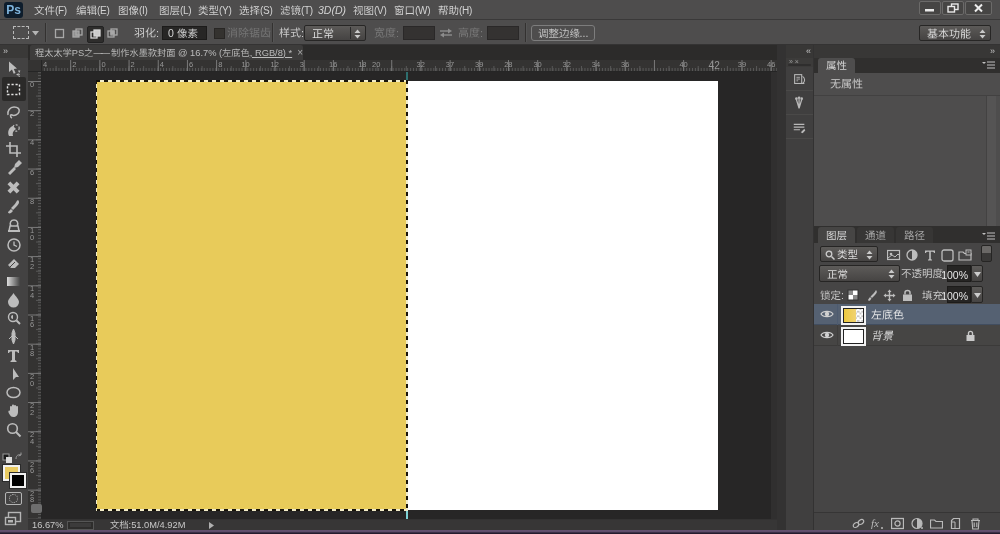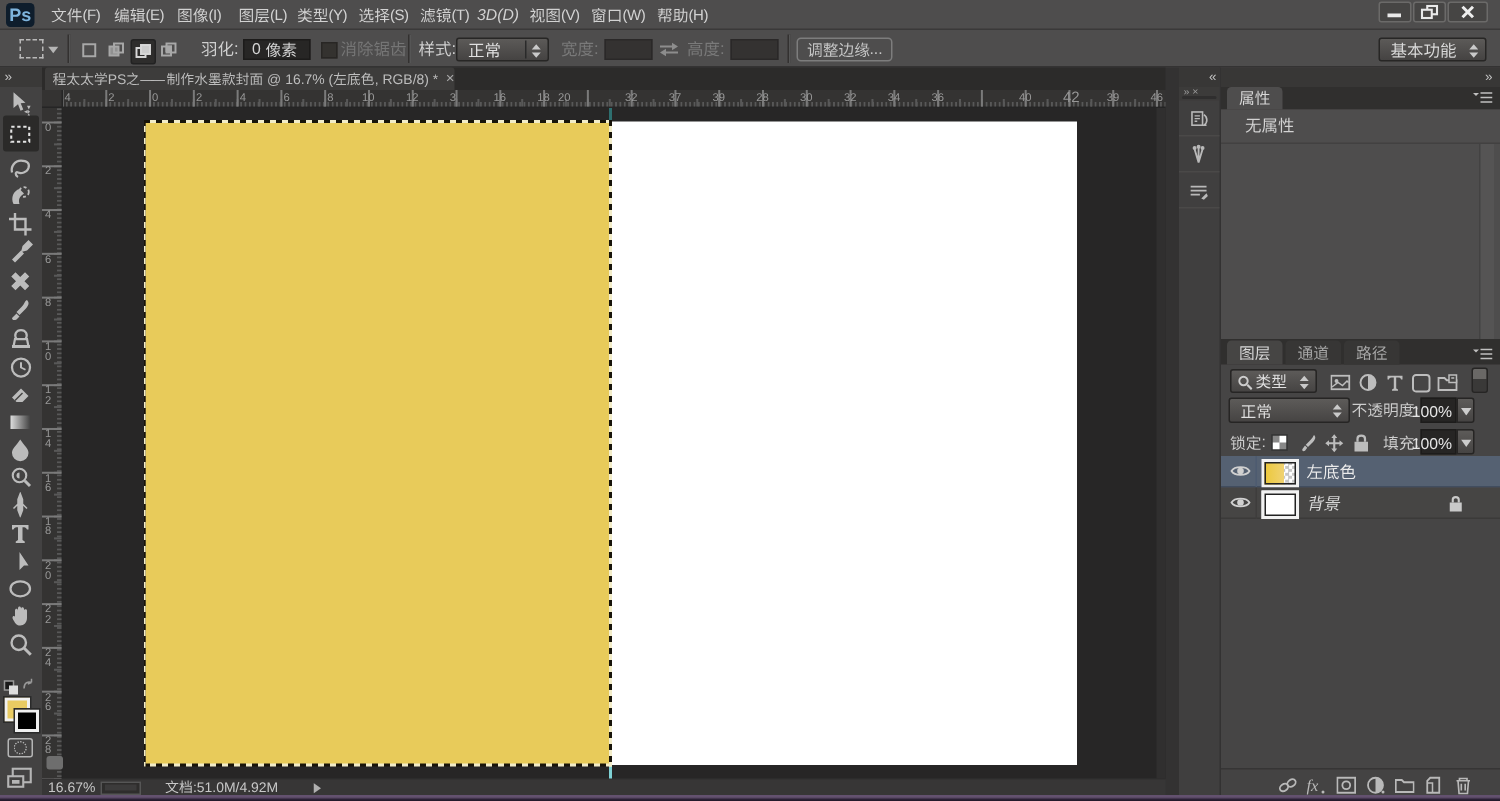--- a/index.html
+++ b/index.html
@@ -400,21 +400,21 @@
       <use href="#u6B3E" x="4000"></use>
       <use href="#u5C01" x="5000"></use>
       <use href="#u9762" x="6000"></use>
     </svg>
     <span style="font-size:9.3px;color:#bdbdbd;">&nbsp;@&nbsp;16.7%&nbsp;(</span>
     <svg style="display:block;" width="27.9" height="9.3" viewBox="0 0 3000 1000" fill="#bdbdbd">
       <use href="#u5DE6" x="0"></use>
       <use href="#u5E95" x="1000"></use>
       <use href="#u8272" x="2000"></use>
     </svg>
-    <span style="font-size:9.3px;color:#bdbdbd;">,&nbsp;RGB/8)&nbsp;*</span>
+    <span style="font-size:9.3px;color:#bdbdbd;text-decoration:underline;">,&nbsp;RGB/8)&nbsp;*</span>
     <span style="font-size:10px;color:#a9a9a9;margin-left:5px">×</span>
   </div>
 <div style="position:absolute;left:28px;top:60px;width:14px;height:12px;background:#343332;border-right:1px solid #252525;border-bottom:1px solid #252525;box-sizing:border-box"></div>
 <div style="position:absolute;left:42px;top:60px;width:735px;height:12px;background:#343332;border-bottom:1px solid #252525;box-sizing:border-box"></div>
 <div style="position:absolute;left:42px;top:68px;width:735px;height:3px;background-image:linear-gradient(to right,#585858 0 1px,transparent 1px);background-size:2.92px 100%;background-position-x:1.92px"></div>
 <div style="position:absolute;left:42px;top:66px;width:735px;height:5px;background-image:linear-gradient(to right,#585858 0 1px,transparent 1px);background-size:14.6px 100%;background-position-x:13.6px"></div>
 <div style="position:absolute;left:42px;top:60px;width:735px;height:11px;background-image:linear-gradient(to right,#7a7a7a 0 1px,transparent 1px);background-size:29.2px 100%;background-position-x:28.2px"></div>
 <div style="position:absolute;left:42px;top:60px;width:735px;height:9px;overflow:hidden">
     <span style="position:absolute;left:1px;top:0px;font-size:7.5px;color:#979797">4</span>
     <span style="position:absolute;left:30.2px;top:0px;font-size:7.5px;color:#979797">2</span>

